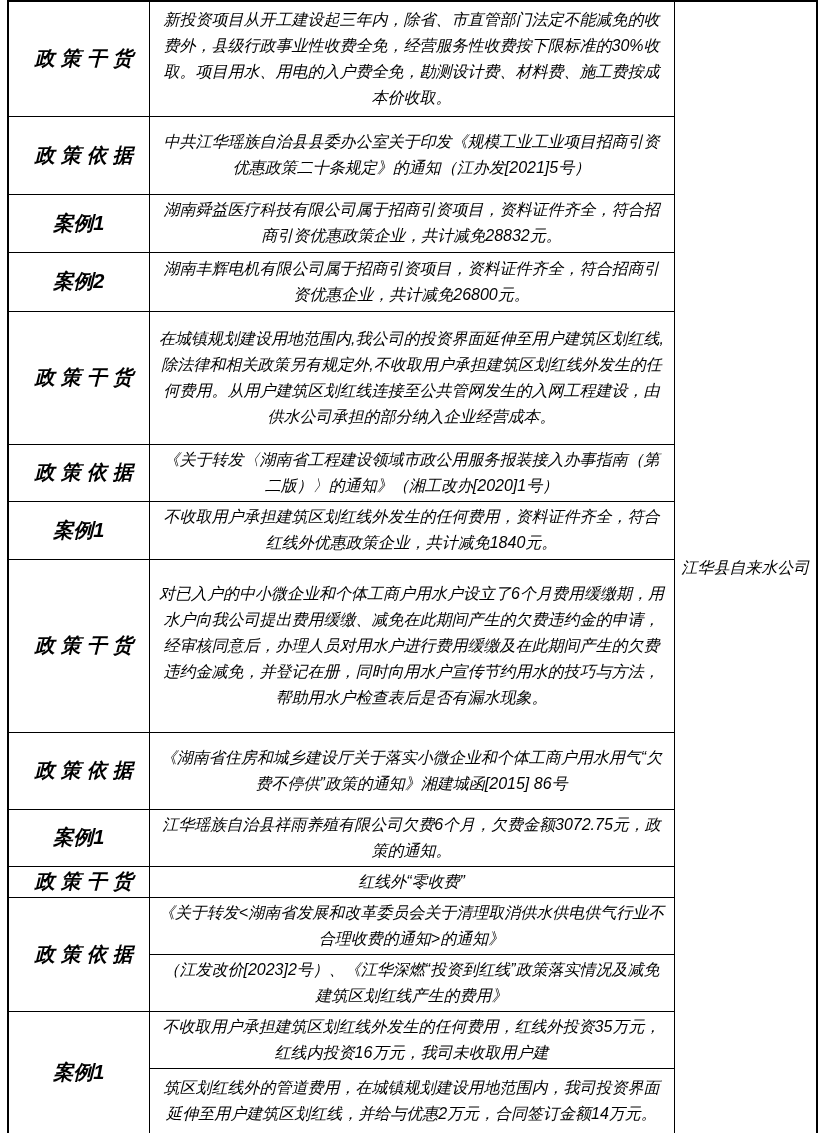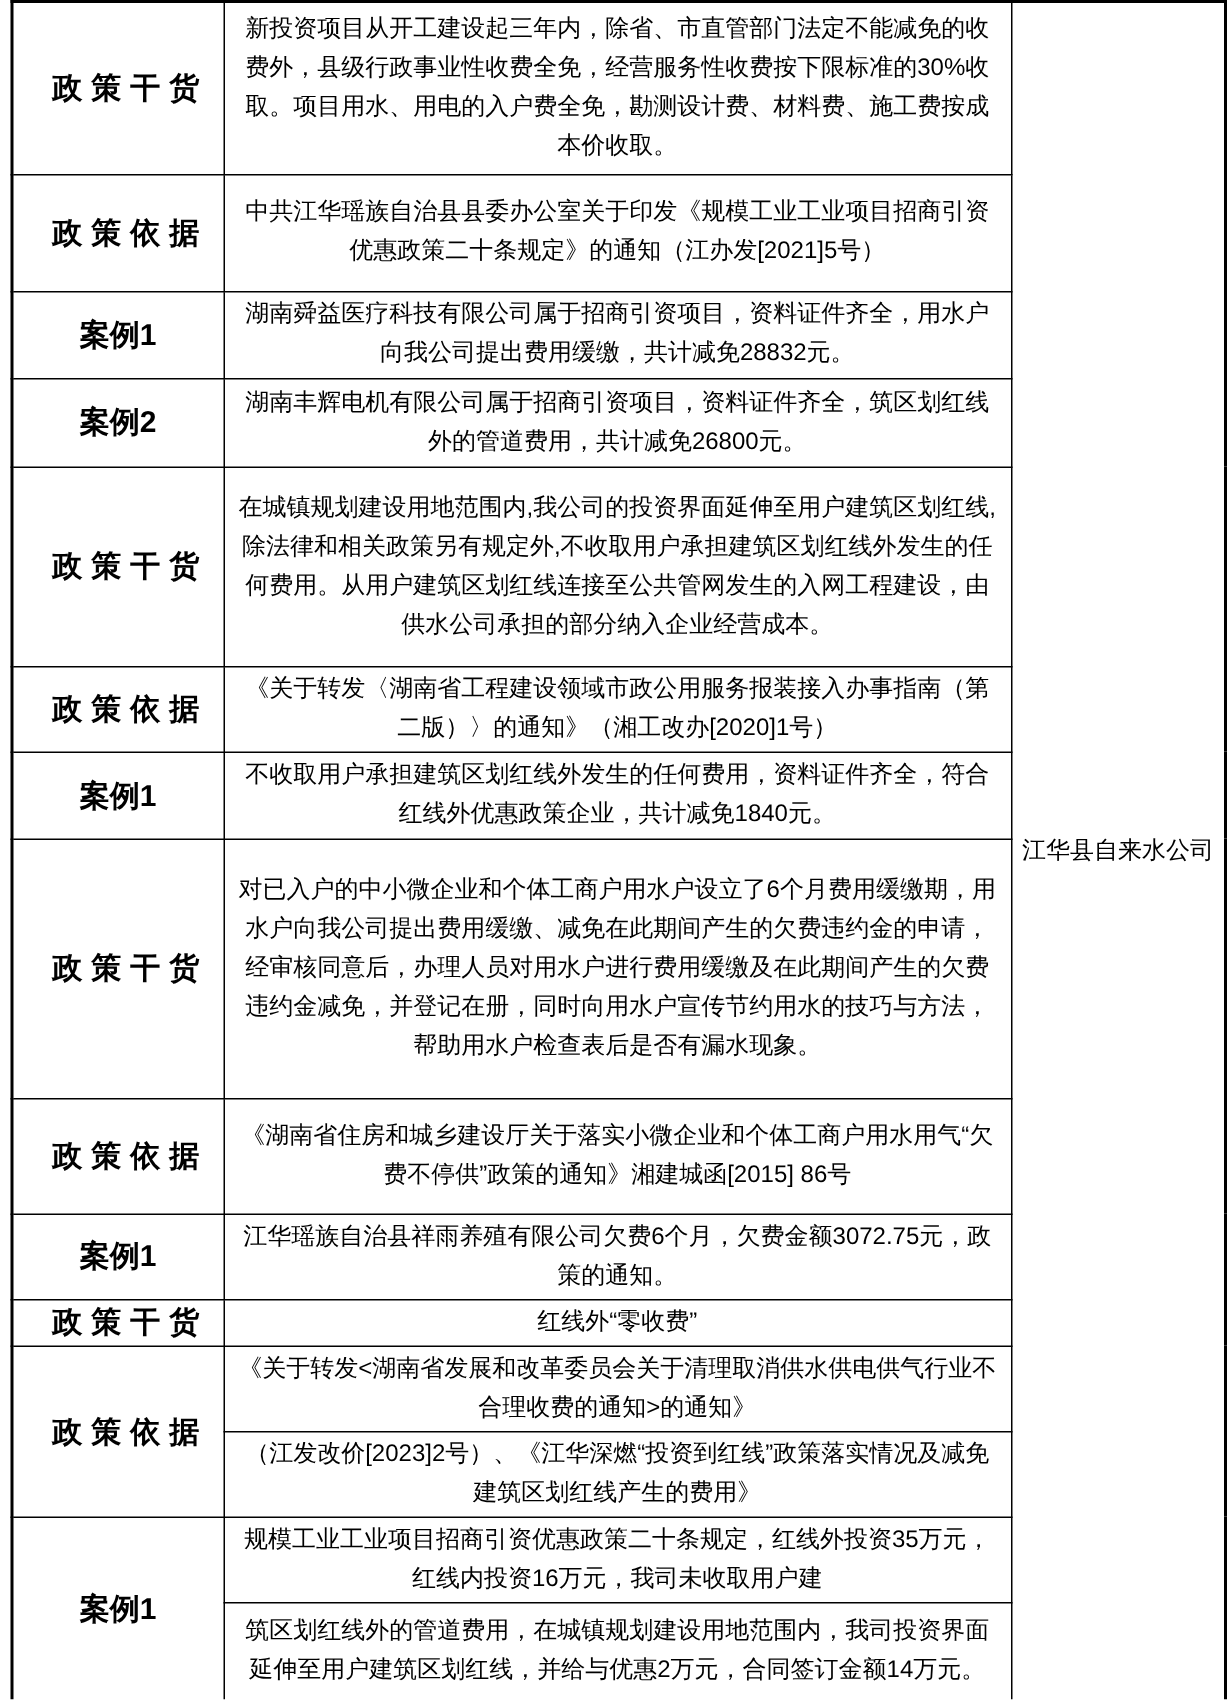--- a/index.html
+++ b/index.html
@@ -23,20 +23,21 @@
     border-collapse: collapse;
     table-layout: fixed;
     border: 2px solid #000000;
   }
   table.policy-table td {
     border: 1px solid #000000;
     vertical-align: middle;
     text-align: center;
     color: #000000;
     overflow: hidden;
+    font-style: italic;
   }
   td.label-cell {
     font-weight: bold;
     font-size: 20px;
     padding: 0 4px;
   }
   td.label-cell.spaced {
     letter-spacing: 6px;
     padding-left: 20px; 
   }
@@ -66,25 +67,25 @@
         <td class="label-cell spaced">政策干货</td>
         <td class="content-cell">新投资项目从开工建设起三年内，除省、市直管部门法定不能减免的收费外，县级行政事业性收费全免，经营服务性收费按下限标准的30%收取。项目用水、用电的入户费全免，勘测设计费、材料费、施工费按成本价收取。</td>
         <td class="company-cell" rowspan="15">江华县自来水公司</td>
       </tr>
       <tr style="height:78px">
         <td class="label-cell spaced">政策依据</td>
         <td class="content-cell">中共江华瑶族自治县县委办公室关于印发《规模工业工业项目招商引资优惠政策二十条规定》的通知（江办发[2021]5号）</td>
       </tr>
       <tr style="height:58px">
         <td class="label-cell">案例1</td>
-        <td class="content-cell">湖南舜益医疗科技有限公司属于招商引资项目，资料证件齐全，用水户向我公司提出费用缓缴，共计减免28832元。</td>
+        <td class="content-cell">湖南舜益医疗科技有限公司属于招商引资项目，资料证件齐全，符合招商引资优惠政策企业，共计减免28832元。</td>
       </tr>
       <tr style="height:59px">
         <td class="label-cell">案例2</td>
-        <td class="content-cell">湖南丰辉电机有限公司属于招商引资项目，资料证件齐全，筑区划红线外的管道费用，共计减免26800元。</td>
+        <td class="content-cell">湖南丰辉电机有限公司属于招商引资项目，资料证件齐全，符合招商引资优惠企业，共计减免26800元。</td>
       </tr>
       <tr style="height:133px">
         <td class="label-cell spaced">政策干货</td>
         <td class="content-cell">在城镇规划建设用地范围内,我公司的投资界面延伸至用户建筑区划红线,除法律和相关政策另有规定外,不收取用户承担建筑区划红线外发生的任何费用。从用户建筑区划红线连接至公共管网发生的入网工程建设，由供水公司承担的部分纳入企业经营成本。</td>
       </tr>
       <tr style="height:57px">
         <td class="label-cell spaced">政策依据</td>
         <td class="content-cell">《关于转发〈湖南省工程建设领域市政公用服务报装接入办事指南（第二版）〉的通知》（湘工改办[2020]1号）</td>
       </tr>
       <tr style="height:58px">
@@ -109,20 +110,20 @@
       </tr>
       <tr style="height:53px">
         <td class="label-cell spaced" rowspan="2">政策依据</td>
         <td class="content-cell">《关于转发&lt;湖南省发展和改革委员会关于清理取消供水供电供气行业不合理收费的通知&gt;的通知》</td>
       </tr>
       <tr style="height:56px">
         <td class="content-cell">（江发改价[2023]2号）、《江华深燃“投资到红线”政策落实情况及减免建筑区划红线产生的费用》</td>
       </tr>
       <tr style="height:55px">
         <td class="label-cell" rowspan="2">案例1</td>
-        <td class="content-cell">规模工业工业项目招商引资优惠政策二十条规定，红线外投资35万元，红线内投资16万元，我司未收取用户建</td>
+        <td class="content-cell">不收取用户承担建筑区划红线外发生的任何费用，红线外投资35万元，红线内投资16万元，我司未收取用户建</td>
       </tr>
       <tr style="height:67px">
         <td class="content-cell">筑区划红线外的管道费用，在城镇规划建设用地范围内，我司投资界面延伸至用户建筑区划红线，并给与优惠2万元，合同签订金额14万元。</td>
       </tr>
     </tbody>
   </table>
 </div>
 
 </body></html>

